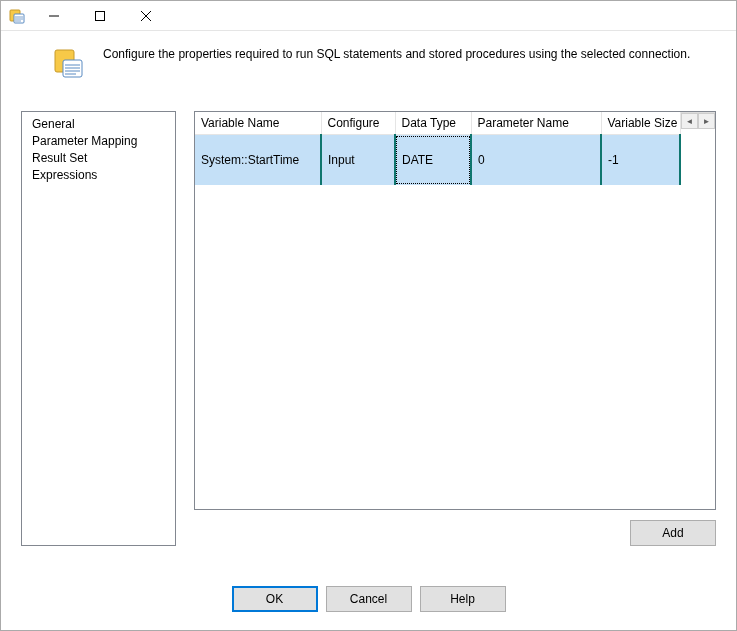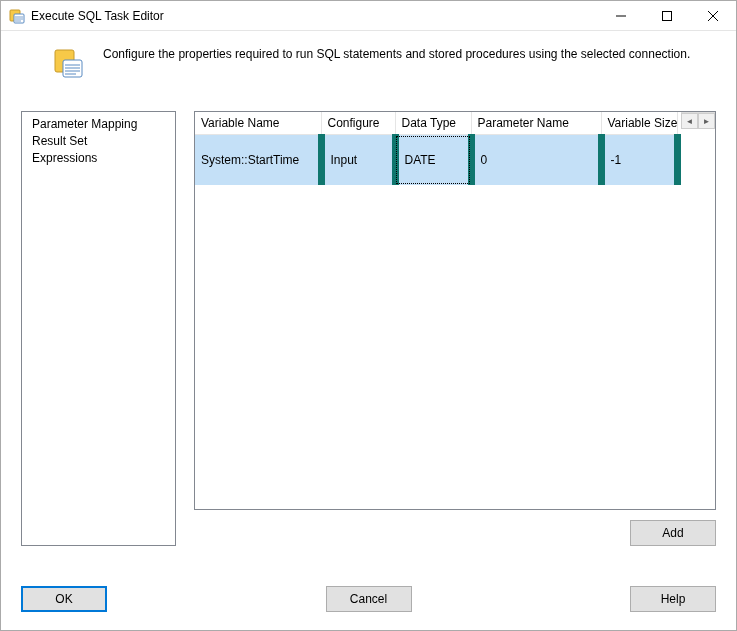--- a/index.html
+++ b/index.html
@@ -91,21 +91,21 @@
     font-weight: normal;
     background: #fff;
     border-right: 1px solid #e5e5e5;
     border-bottom: 1px solid #e5e5e5;
     padding: 4px 6px;
     height: 22px;
     white-space: nowrap;
     overflow: hidden;
   }
   table.datagrid td {
-    border-right: 7px solid #0f766e;
+    border-right: 2px solid #0f766e;
     padding: 18px 6px;
     height: 26px;
     white-space: nowrap;
     overflow: hidden;
   }
   tr.row-selected td {
     background: #c4e0f7;
   }
   td.cell-focused {
     outline: 1px dotted #000;
@@ -138,41 +138,40 @@
     min-width: 86px; height: 26px;
     border: 1px solid #adadad;
     background: #e1e1e1;
     display: flex; align-items: center; justify-content: center;
     cursor: default;
     font-size: 12px;
     font-family: inherit;
   }
   
   .footer {
-    display: flex; justify-content: space-between; gap: 8px;
+    display: flex; justify-content: center; gap: 8px;
     padding: 32px 20px 18px 20px;
   }
   .btn.default {
     border: 2px solid #0078d7;
   }
 </style>
 </head>
 <body>
 
 <div class="window">
 
   <div class="titlebar">
     <span class="icon">
       <svg viewBox="0 0 16 16" width="16" height="16">
         <rect x="1" y="2" width="10" height="11" rx="1" fill="#f7c948" stroke="#c89b2a"></rect>
         <rect x="5" y="6" width="10" height="9" rx="1" fill="#fff" stroke="#5a8bc2"></rect>
         <path d="M6 9 h8 M6 11 h8 M6 13 h6" stroke="#5a8bc2" stroke-width="0.8"></path>
       </svg>
     </span>
-    <span class="title">Execute SQL Task Editor</span>
     <div class="tb-btn">
       <svg width="10" height="10">
           <line x1="0" y1="5" x2="10" y2="5" stroke="#000" stroke-width="1"></line>
         </svg>
     </div>
     <div class="tb-btn">
       <svg width="10" height="10">
           <rect x="0.5" y="0.5" width="9" height="9" fill="none" stroke="#000" stroke-width="1"></rect>
         </svg>
     </div>
@@ -191,20 +190,21 @@
         <rect x="10" y="13" width="19" height="17" rx="2" fill="#fff" stroke="#5a8bc2"></rect>
         <path d="M12 18 h15 M12 21 h15 M12 24 h15 M12 27 h11" stroke="#5a8bc2" stroke-width="1"></path>
       </svg>
     </span>
     <span class="desc-text">Configure the properties required to run SQL statements and stored procedures using the selected connection.</span>
   </div>
 
   <div class="body">
 
     <div class="sidebar">
+      <div class="sidebar-item">General</div>
       <div class="sidebar-item">Parameter Mapping</div>
       <div class="sidebar-item">Result Set</div>
       <div class="sidebar-item">Expressions</div>
     </div>
 
     <div class="main">
       <div class="grid-wrap">
         <div class="grid">
           <table class="datagrid">
             <colgroup>

